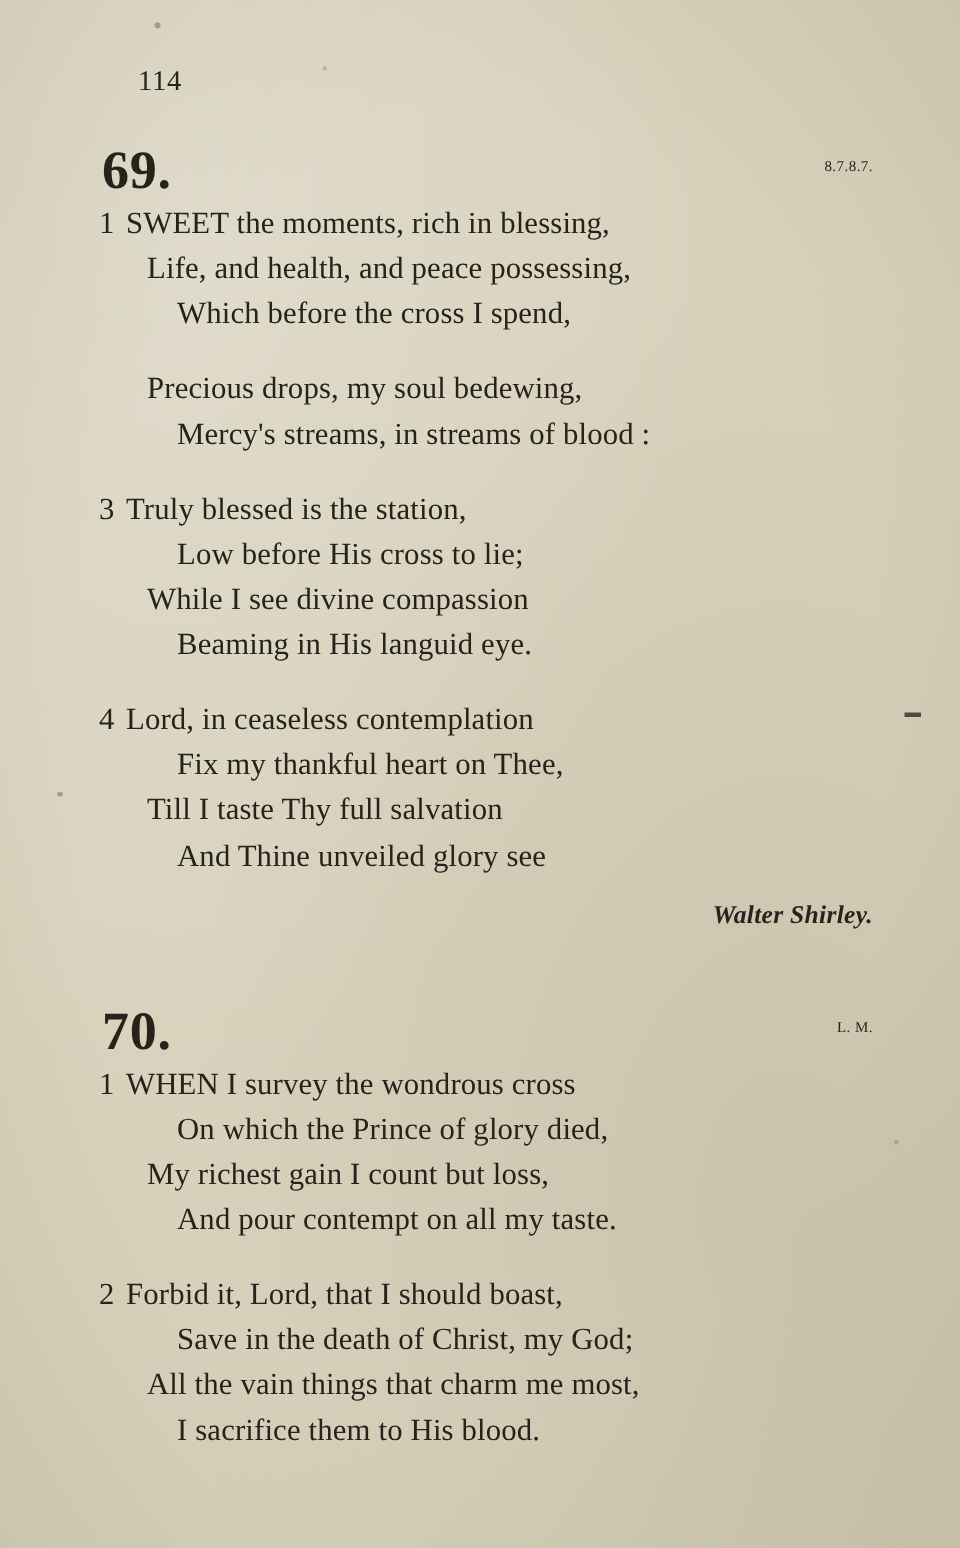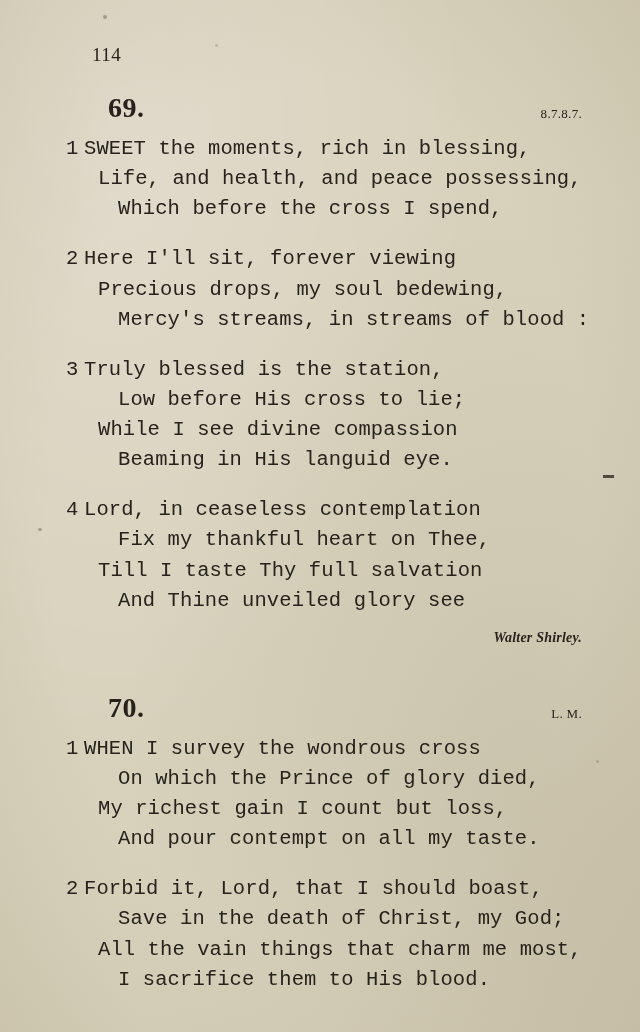--- a/index.html
+++ b/index.html
@@ -39,58 +39,56 @@
   }
   .hymn {
     position: relative;
   }
   .hymn-head {
     position: relative;
     height: 34px;
     margin-bottom: 8px;
   }
   .hymn-number {
-    font-size: 28px;
+    font-size: 36px;
     font-weight: bold;
     letter-spacing: 0.5px;
     position: absolute;
     left: 4px;
     top: 0;
-    margin-left: 40px;
   }
   .hymn-meter {
     position: absolute;
     right: 6px;
     top: 14px;
-    font-size: 13px;
+    font-size: 10px;
     letter-spacing: 0.3px;
   }
   .stanza {
     margin: 0 0 20px 0;
-    font-family: Liberation Mono, monospace;
   }
   .line {
     font-size: 20.5px;
     line-height: 1.47;
     white-space: pre;
     letter-spacing: 0.1px;
   }
   .indent-0 { padding-left: 20px; }
   .indent-1 { padding-left: 54px; }
   .indent-2 { padding-left: 34px; }
   .verse-num {
     display: inline-block;
     width: 18px;
     margin-left: -18px;
   }
   .attribution {
     text-align: right;
     font-style: italic;
     font-weight: bold;
-    font-size: 14px;
+    font-size: 17px;
     margin: -6px 6px 0 0;
     letter-spacing: 0.2px;
   }
   .hymn-70 {
     margin-top: 46px;
   }
   .speck {
     position: absolute;
     background: #6c6350;
     border-radius: 50%;
@@ -128,21 +126,20 @@
       <span class="hymn-meter">8.7.8.7.</span>
     </div>
 
     <div class="stanza">
       <div class="line indent-0"><span class="verse-num">1</span><span>SWEET the moments, rich in blessing,</span></div>
       <div class="line indent-2">Life, and health, and peace possessing,</div>
       <div class="line indent-1">Which before the cross I spend,</div>
     </div>
 
     <div class="stanza">
-      <div class="line indent-0"><span class="verse-num">2</span><span>Here I'll sit, forever viewing</span></div>
       <div class="line indent-2">Precious drops, my soul bedewing,</div>
       <div class="line indent-1">Mercy's streams, in streams of blood :</div>
     </div>
 
     <div class="stanza">
       <div class="line indent-0"><span class="verse-num">3</span><span>Truly blessed is the station,</span></div>
       <div class="line indent-1">Low before His cross to lie;</div>
       <div class="line indent-2">While I see divine compassion</div>
       <div class="line indent-1">Beaming in His languid eye.</div>
     </div>

